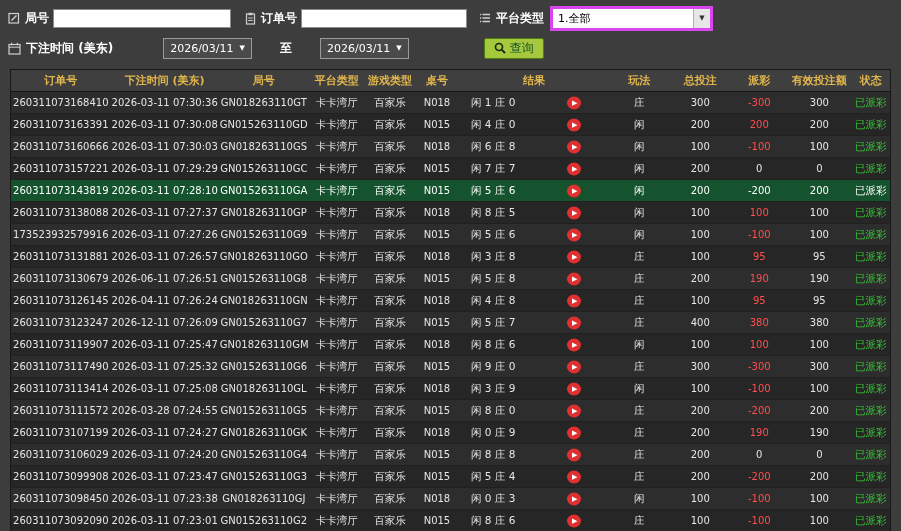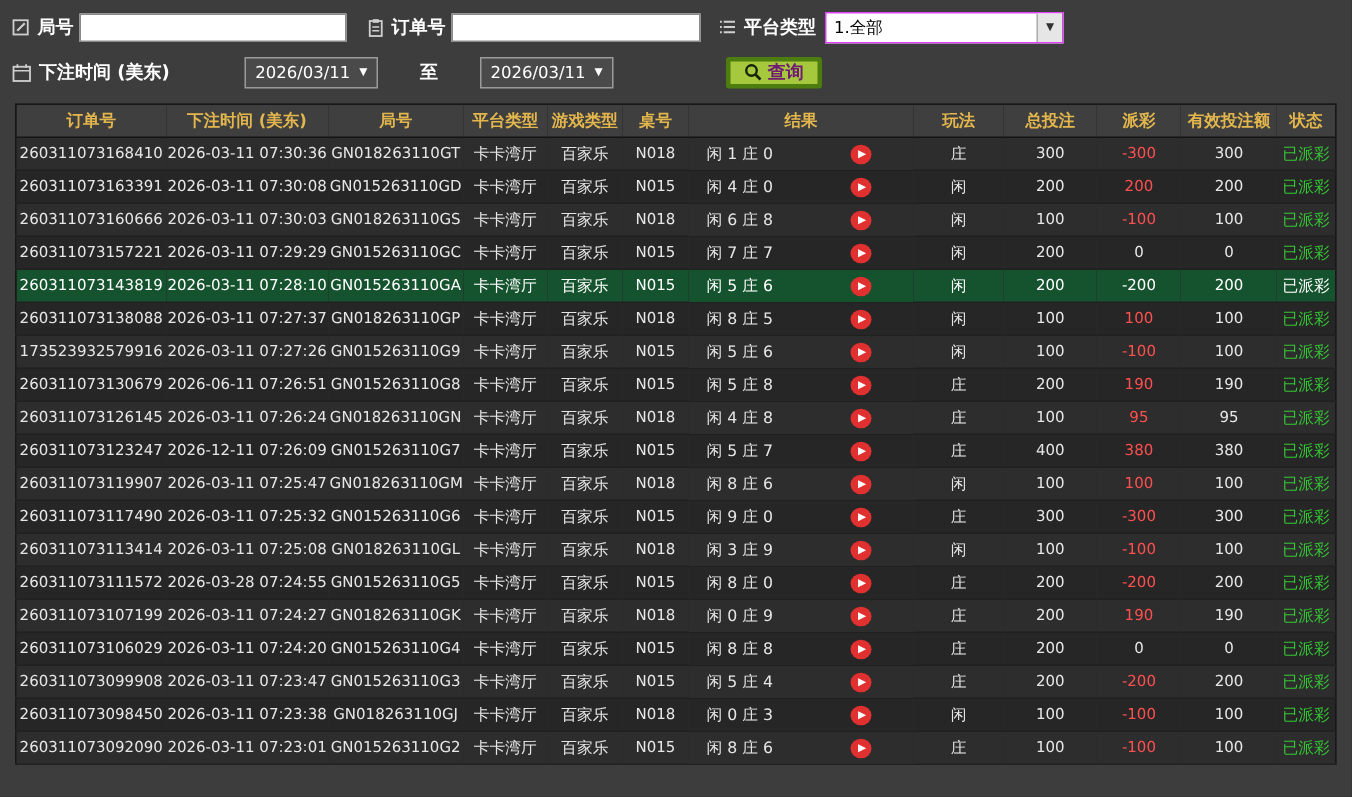--- a/index.html
+++ b/index.html
@@ -3,30 +3,30 @@
 <meta charset="utf-8">
 <style>
   html,body{margin:0;padding:0;width:901px;height:531px;overflow:hidden;
     background:#3d3d3d;font-family:"DejaVu Sans",sans-serif;}
   .topbar{padding:5px 8px 2px 8px;}
   .tb-row{display:flex;align-items:center;height:26px;}
   .field{display:flex;align-items:center;gap:5px;color:#fff;font-size:12px;font-weight:bold;white-space:nowrap;}
   .icon{display:inline-flex;align-items:center;}
   input.text{width:170px;height:17px;border:1px solid #8a8a8a;background:#fff;font-size:11px;padding:0 3px;outline:none;}
   input.text.order{width:158px;}
-  .select{display:inline-flex;width:152px;height:19px;background:#fff;border:1px solid #d946ef;
+  .select{display:inline-flex;width:152px;height:19px;background:#fff;border:3px solid #d946ef;
     align-items:center;justify-content:space-between;font-size:11px;color:#000;padding-left:5px;cursor:pointer;}
   .select .arrow{width:16px;height:100%;background:#e6e6e6;border-left:1px solid #b0b0b0;
     display:flex;align-items:center;justify-content:center;font-size:7px;color:#333;}
   .date-btn{display:inline-flex;gap:6px;background:#4a4a4a;border:1px solid #9a9a9a;color:#fff;
     height:19px;padding:0 6px;font-size:11px;align-items:center;cursor:pointer;white-space:nowrap;}
   .date-btn .arrow{font-size:7px;}
   .to-label{color:#fff;font-size:12px;font-weight:bold;}
-  .query-btn{display:inline-flex;gap:4px;background:#a6c83d;border:3px solid #4d7c0f;height:21px;
-    padding:0 9px;font-size:12px;font-weight:bold;color:#701a75;align-items:center;border-radius:2px;cursor:pointer;}
+  .query-btn{display:inline-flex;gap:4px;background:#a6c83d;border:1px solid #4d7c0f;height:21px;
+    padding:0 9px;font-size:12px;font-weight:normal;color:#14532d;align-items:center;border-radius:2px;cursor:pointer;}
   .ml14{margin-left:14px}.ml12{margin-left:12px}.ml6{margin-left:6px}.ml4{margin-left:4px}
   .ml28{margin-left:28px}.ml50{margin-left:50px}.ml75{margin-left:75px}
 
   table{width:881px;margin:6px 10px 0 10px;border-collapse:collapse;table-layout:fixed;
     font-size:10.5px;background:#2b2b2b;border:1px solid #181818;}
   th{height:19px;background:#3f3f3f;color:#e2b64d;font-weight:bold;font-size:11px;
     border-bottom:1px solid #151515;white-space:nowrap;overflow:hidden;}
   td{height:19px;text-align:center;color:#e6e6e6;border-bottom:1px solid #202020;
     overflow:hidden;white-space:nowrap;}
   #rows tr:nth-child(odd) td{background:#2d2d2d;}
@@ -257,39 +257,56 @@
       <span>闲 5 庄 6</span>
       <span class="play-btn">▶</span>
     </td>
     <td>闲</td>
     <td class="num">100</td>
     <td class="num payout red">-100</td>
     <td class="num">100</td>
     <td class="status">已派彩</td>
   </tr>
       <tr>
+    <td class="num">260311073131881</td>
+    <td class="num">2026-03-11 07:26:57</td>
+    <td class="num">GN018263110GO</td>
+    <td>卡卡湾厅</td>
+    <td>百家乐</td>
+    <td class="num">N018</td>
+    <td class="result-cell">
+      <span>闲 3 庄 8</span>
+      <span class="play-btn">▶</span>
+    </td>
+    <td>庄</td>
+    <td class="num">100</td>
+    <td class="num payout red">95</td>
+    <td class="num">95</td>
+    <td class="status">已派彩</td>
+  </tr>
+      <tr>
     <td class="num">260311073130679</td>
     <td class="num">2026-06-11 07:26:51</td>
     <td class="num">GN015263110G8</td>
     <td>卡卡湾厅</td>
     <td>百家乐</td>
     <td class="num">N015</td>
     <td class="result-cell">
       <span>闲 5 庄 8</span>
       <span class="play-btn">▶</span>
     </td>
     <td>庄</td>
     <td class="num">200</td>
     <td class="num payout red">190</td>
     <td class="num">190</td>
     <td class="status">已派彩</td>
   </tr>
       <tr>
     <td class="num">260311073126145</td>
-    <td class="num">2026-03-11 07:26:24</td>
+    <td class="num">2026-04-11 07:26:24</td>
     <td class="num">GN018263110GN</td>
     <td>卡卡湾厅</td>
     <td>百家乐</td>
     <td class="num">N018</td>
     <td class="result-cell">
       <span>闲 4 庄 8</span>
       <span class="play-btn">▶</span>
     </td>
     <td>庄</td>
     <td class="num">100</td>

